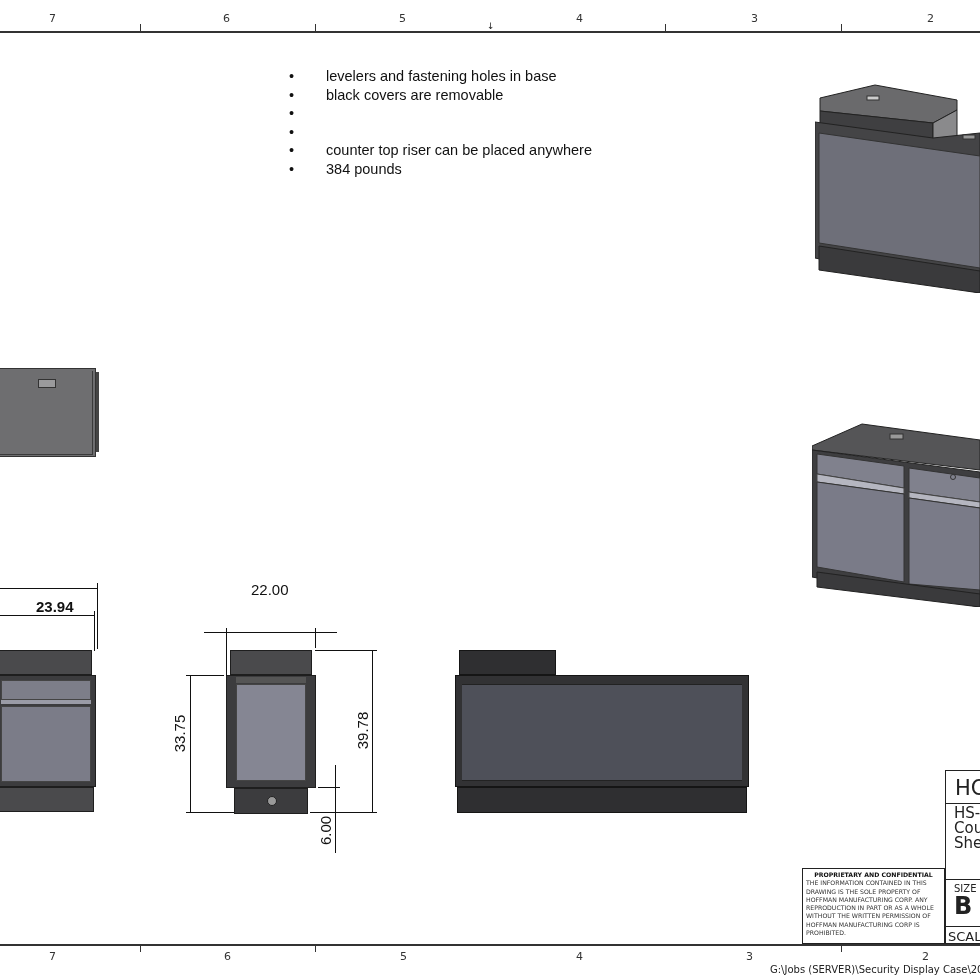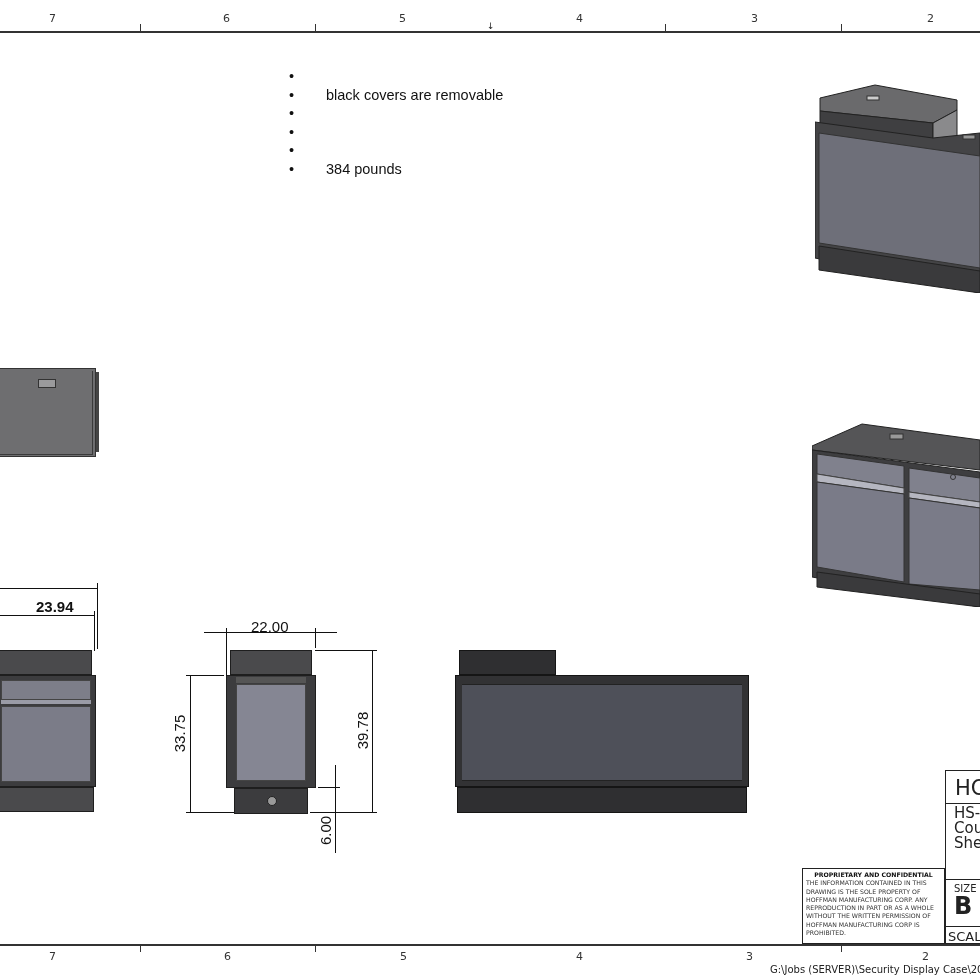--- a/index.html
+++ b/index.html
@@ -33,33 +33,35 @@
 <span class="zone-num" style="left:49px;top:12px;">7</span>
 <span class="zone-num" style="left:223px;top:12px;">6</span>
 <span class="zone-num" style="left:399px;top:12px;">5</span>
 <span class="zone-num" style="left:576px;top:12px;">4</span>
 <span class="zone-num" style="left:751px;top:12px;">3</span>
 <span class="zone-num" style="left:927px;top:12px;">2</span>
 
 <div class="notes">
   <div class="row">
       <span class="bullet">•</span>
+      <span>levelers and fastening holes in base</span>
     </div>
   <div class="row">
       <span class="bullet">•</span>
       <span>black covers are removable</span>
     </div>
   <div class="row">
       <span class="bullet">•</span>
     </div>
   <div class="row">
       <span class="bullet">•</span>
     </div>
   <div class="row">
       <span class="bullet">•</span>
+      <span>counter top riser can be placed anywhere</span>
     </div>
   <div class="row">
       <span class="bullet">•</span>
       <span>384 pounds</span>
     </div>
 </div>
 
 <div class="abs" style="left:-2px;top:368px;width:98px;height:89px;background:#6e6e70;border:1px solid #333;box-sizing:border-box;">
   <div class="abs" style="left:39px;top:10px;width:16px;height:7px;border:1px solid #333;background:#9a9a9c;"></div>
   <div class="abs" style="left:0;top:2px;width:93px;height:83px;border-right:1px solid #3a3a3a;border-bottom:1px solid #3a3a3a;"></div>
@@ -89,21 +91,21 @@
     <div class="abs panel-glass2" style="left:9px;top:8px;width:70px;height:97px;background:#858693;"></div>
   </div>
   <div class="abs" style="left:8px;top:138px;width:74px;height:26px;background:#3c3c3e;border:1px solid #1e1e1e;box-sizing:border-box;">
     <div class="abs" style="left:32px;top:7px;width:8px;height:8px;border-radius:50%;background:#999;border:1px solid #222;"></div>
   </div>
 </div>
 
 <div class="dim-line" style="left:204px;top:632px;width:133px;height:1px;"></div>
 <div class="dim-line" style="left:226px;top:628px;width:1px;height:48px;"></div>
 <div class="dim-line" style="left:315px;top:628px;width:1px;height:20px;"></div>
-<span class="dim-text" style="left:251px;top:618px;">22.00</span>
+<span class="dim-text" style="left:251px;top:581px;">22.00</span>
 
 <div class="dim-line" style="left:190px;top:675px;width:1px;height:138px;"></div>
 <div class="dim-line" style="left:186px;top:675px;width:38px;height:1px;"></div>
 <div class="dim-line" style="left:186px;top:812px;width:48px;height:1px;"></div>
 <span class="dim-text vtext" style="left:161px;top:725px;">33.75</span>
 
 <div class="dim-line" style="left:372px;top:651px;width:1px;height:162px;"></div>
 <div class="dim-line" style="left:315px;top:650px;width:62px;height:1px;"></div>
 <div class="dim-line" style="left:310px;top:812px;width:67px;height:1px;"></div>
 <span class="dim-text vtext" style="left:344px;top:722px;">39.78</span>

